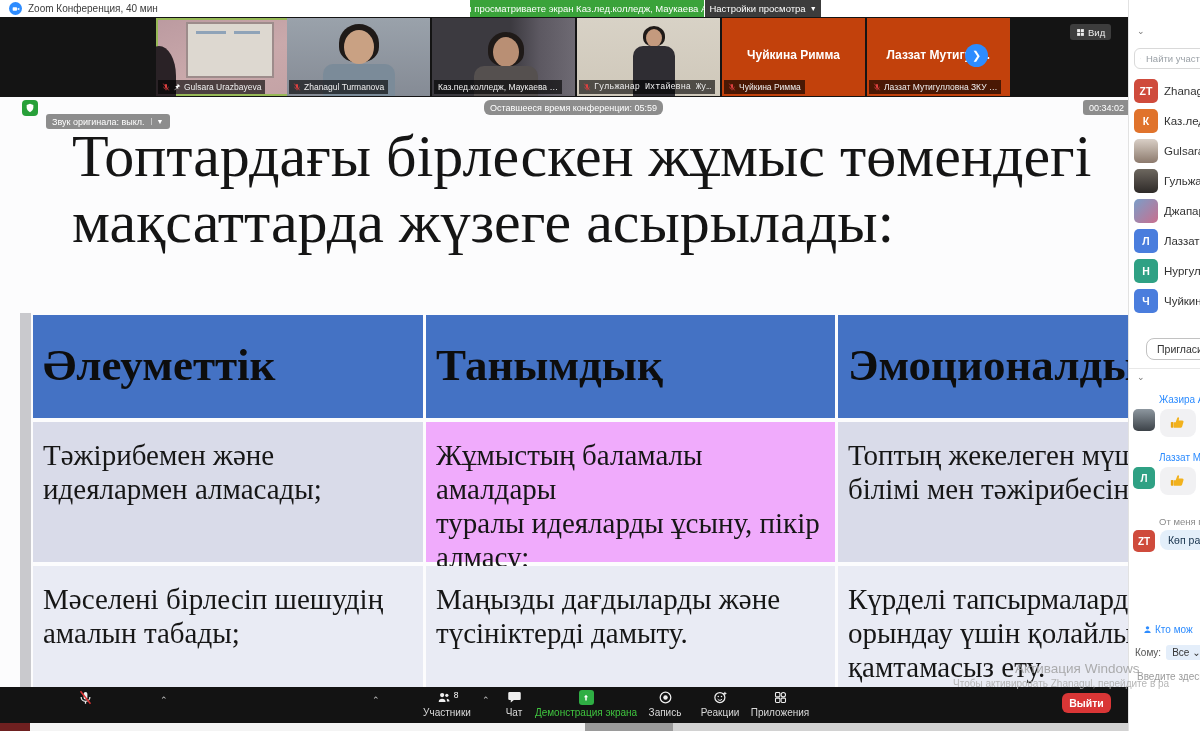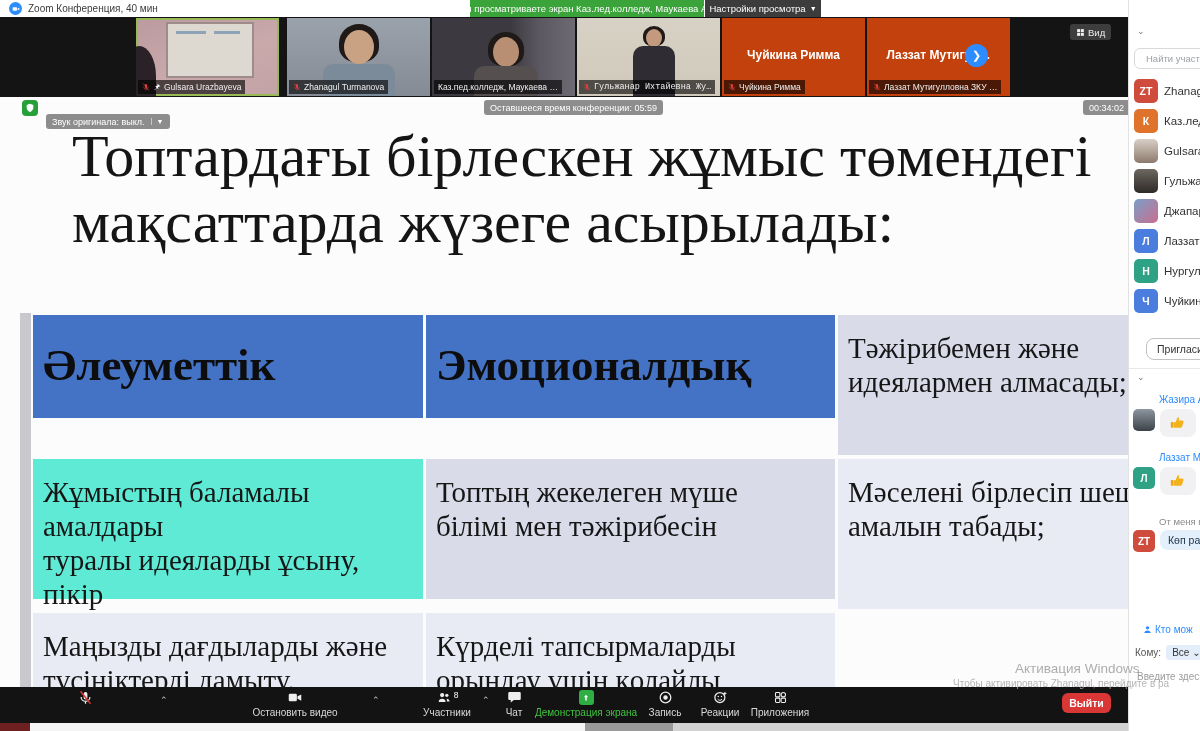--- a/index.html
+++ b/index.html
@@ -125,21 +125,21 @@
       <span>Вы просматриваете экран Каз.лед.колледж, Маукаева А.К</span>
     </div>
     <button class="viewset">
       <span>Настройки просмотра</span>
       <span style="font-size:7px;">▼</span>
     </button>
   </div>
 
   <div class="strip">
 
-    <div class="tile active t-room" style="left:136px;">
+    <div class="tile active t-room" style="left:156px;">
       <div class="proj">
           <i></i>
           <b></b>
         </div>
       <div class="sil"></div>
       <div class="nbar">
         <svg width="8" height="8" viewBox="0 0 24 24">
             <path d="M12 3a3 3 0 0 1 3 3v6a3 3 0 0 1-6 0V6a3 3 0 0 1 3-3z" fill="#e04040"></path>
             <path d="M5 11a7 7 0 0 0 14 0M12 18v4" stroke="#e04040" stroke-width="2" fill="none"></path>
             <line x1="4" y1="2" x2="20" y2="22" stroke="#e04040" stroke-width="2.4"></line>
@@ -228,39 +228,40 @@
   <div class="share">
     <span class="shield">
       <svg width="10" height="10" viewBox="0 0 24 24">
           <path d="M12 2l8 3v6c0 5-3.5 9-8 11-4.5-2-8-6-8-11V5z" fill="#fff"></path>
         </svg>
     </span>
     <div class="pill" style="left:46px;margin-top:14px;">
       <span>Звук оригинала: выкл.</span>
       <span style="margin-left:6px;border-left:1px solid rgba(255,255,255,.5);padding-left:5px;font-size:7px;">▼</span>
     </div>
-    <div class="pill" style="left:484px;">
+    <div class="pill" style="left:484px;border-radius:6px;">
       <span>Оставшееся время конференции: 05:59</span>
     </div>
     <div class="pill" style="left:1083px;">
       <span>00:34:02</span>
     </div>
 
     <div class="slide-title">Топтардағы бірлескен жұмыс төмендегі
 мақсаттарда жүзеге асырылады:</div>
 
     <div class="graybar"></div>
 
     <div class="ktable">
       <div class="th" style="background: rgb(68, 114, 196);">Әлеуметтік</div>
+      <div class="th" style="background: rgb(68, 114, 196);">Танымдық</div>
       <div class="th" style="background: rgb(68, 114, 196);">Эмоционалдық</div>
 
       <div class="td r1" style="background: rgb(217, 219, 233);">Тәжірибемен және
 идеялармен алмасады;</div>
-      <div class="td r1" style="background: #5eead4;">Жұмыстың баламалы амалдары
+      <div class="td r1" style="background: #f0abfc;">Жұмыстың баламалы амалдары
 туралы идеяларды ұсыну, пікір
 алмасу;</div>
       <div class="td r1" style="background: rgb(217, 219, 233);">Топтың жекелеген мүше
 білімі мен тәжірибесін</div>
 
       <div class="td r2" style="background: rgb(233, 235, 244);">Мәселені бірлесіп шешудің
 амалын табады;</div>
       <div class="td r2" style="background: rgb(233, 235, 244);">Маңызды дағдыларды және
 түсініктерді дамыту.</div>
       <div class="td r2" style="background: rgb(233, 235, 244);">Күрделі тапсырмаларды
@@ -277,27 +278,20 @@
     <div class="titem" style="left:30px;width:110px;gap:44px;">
       <svg width="15" height="15" viewBox="0 0 24 24">
           <path d="M12 3a3 3 0 0 1 3 3v6a3 3 0 0 1-6 0V6a3 3 0 0 1 3-3z" fill="#eee"></path>
           <path d="M5 11a7 7 0 0 0 14 0M12 18v4" stroke="#eee" stroke-width="2" fill="none"></path>
           <line x1="4" y1="2" x2="20" y2="22" stroke="#d33" stroke-width="2.4"></line>
         </svg>
       <span class="lbl">Включить звук</span>
     </div>
     <span class="chev-up" style="left:160px;">⌃</span>
 
-    <div class="titem" style="left:230px;width:130px;">
-      <svg width="16" height="15" viewBox="0 0 24 24">
-          <rect x="2" y="6" width="13" height="12" rx="2" fill="#eee"></rect>
-          <path d="M16 10l6-3v10l-6-3z" fill="#eee"></path>
-        </svg>
-      <span class="lbl">Остановить видео</span>
-    </div>
     <span class="chev-up" style="left:372px;">⌃</span>
 
     <div class="titem" style="left:416px;width:62px;">
       <div style="display:flex;align-items:flex-start;">
         <svg width="16" height="15" viewBox="0 0 24 24">
             <circle cx="9" cy="8" r="3.4" fill="#eee"></circle>
             <path d="M3.5 19c0-3 2.5-5 5.5-5s5.5 2 5.5 5z" fill="#eee"></path>
             <circle cx="16.5" cy="8.5" r="2.6" fill="#eee"></circle>
             <path d="M16.5 14c2.4 0 4.2 1.8 4.2 4.3h-4z" fill="#eee"></path>
           </svg>

